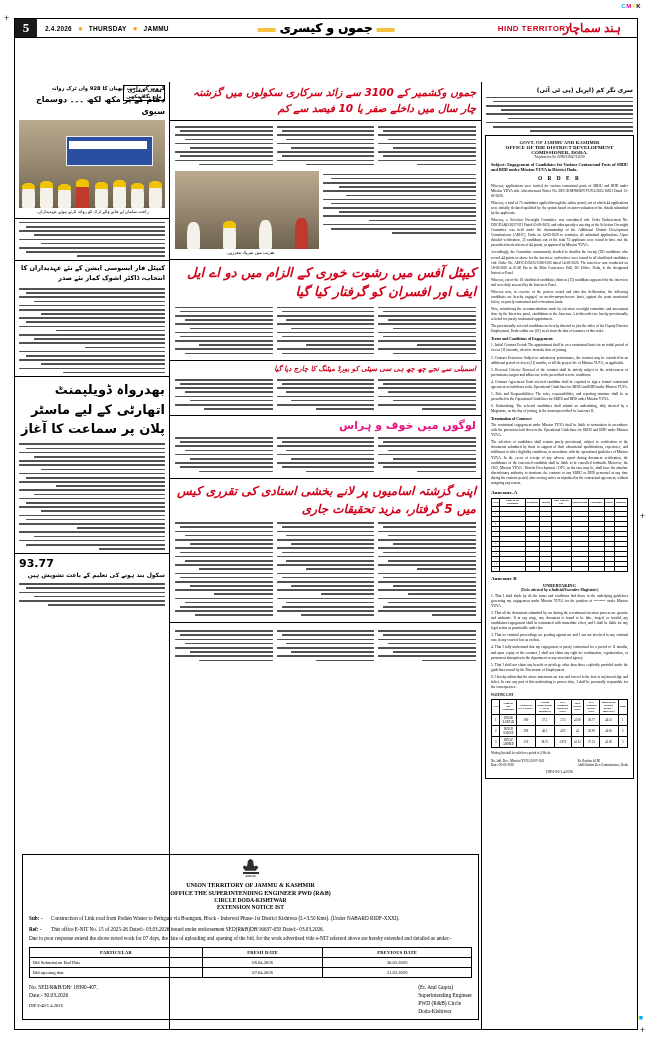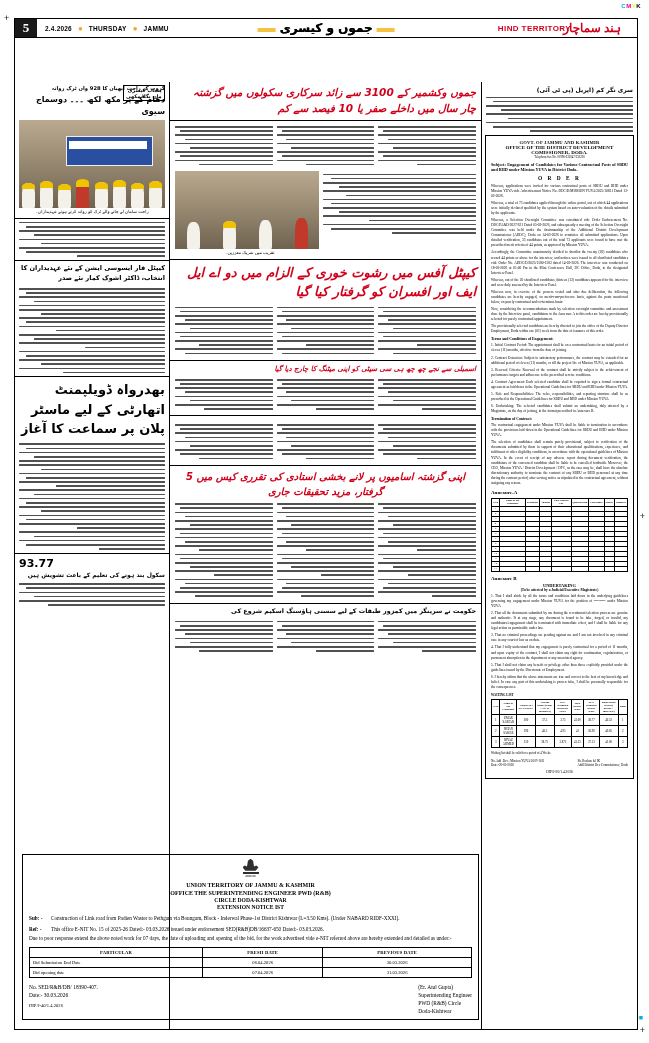--- a/index.html
+++ b/index.html
@@ -445,21 +445,21 @@
           <div class="uline s100"></div>
             <div class="uline s95"></div>
             <div class="uline s100"></div>
           <div class="uline s60"></div>
             <div class="uline s100"></div>
             <div class="uline s85"></div>
         </div>
       </div>
 
       <div class="rule"></div>
-      <div class="hl-urdu hl-red" style="font-size:7px; padding:0 5px; line-height:1.5;">اسمبلی سے نجے چھ چھ ہی سی سیٹی کو اپنی میٹنگ کا چارج دیا گیا</div>
+      <div class="hl-urdu hl-red" style="font-size:7px; padding:0 5px; line-height:1.5;">اسمبلی سے نجے چھ چھ ہی سی سیٹی کو بورڈ میٹنگ کا چارج دیا گیا</div>
       <div style="display:flex; gap:4px; padding:2px 5px 0;">
         <div style="flex:1;" class="urdu-lines">
           <div class="uline s100"></div>
             <div class="uline s95"></div>
             <div class="uline s100"></div>
           <div class="uline s90"></div>
             <div class="uline s100"></div>
             <div class="uline s85"></div>
           <div class="uline s100"></div>
             <div class="uline s70"></div>
@@ -480,20 +480,23 @@
             <div class="uline s100"></div>
           <div class="uline s90"></div>
             <div class="uline s100"></div>
             <div class="uline s85"></div>
           <div class="uline s100"></div>
             <div class="uline s55"></div>
         </div>
       </div>
 
       <div class="rule-thick"></div>
+      <div style="display:flex; align-items:baseline; gap:5px; padding:0 5px; justify-content:flex-end;">
+        <div class="hl-urdu hl-pink" style="font-size:11px;">لوگوں میں خوف و ہراس</div>
+      </div>
       <div style="display:flex; gap:4px; padding:2px 5px 0;">
         <div style="flex:1;" class="urdu-lines">
           <div class="uline s100"></div>
             <div class="uline s95"></div>
             <div class="uline s100"></div>
           <div class="uline s90"></div>
             <div class="uline s100"></div>
             <div class="uline s85"></div>
           <div class="uline s100"></div>
             <div class="uline s95"></div>
@@ -517,21 +520,21 @@
           <div class="uline s90"></div>
             <div class="uline s100"></div>
             <div class="uline s85"></div>
           <div class="uline s100"></div>
             <div class="uline s95"></div>
             <div class="uline s60"></div>
         </div>
       </div>
 
       <div class="rule-thick"></div>
-      <div class="hl-urdu hl-red" style="font-size:10px; padding:0 5px; line-height:1.5;text-align:center;">اپنی گزشتہ اسامیوں پر لانے بخشی استادی کی تقرری کیس میں 5 گرفتار، مزید تحقیقات جاری</div>
+      <div class="hl-urdu hl-red" style="font-size:12px; padding:0 5px; line-height:1.5;">اپنی گزشتہ اسامیوں پر لانے بخشی استادی کی تقرری کیس میں 5 گرفتار، مزید تحقیقات جاری</div>
       <div style="display:flex; gap:4px; padding:2px 5px 0;">
         <div style="flex:1;" class="urdu-lines">
           <div class="uline s100"></div>
             <div class="uline s95"></div>
             <div class="uline s100"></div>
           <div class="uline s90"></div>
             <div class="uline s100"></div>
             <div class="uline s85"></div>
           <div class="uline s100"></div>
             <div class="uline s95"></div>
@@ -597,21 +600,20 @@
             <div class="uline s70"></div>
           <div class="uline s100"></div>
             <div class="uline s90"></div>
             <div class="uline s95"></div>
           <div class="uline s100"></div>
             <div class="uline s45"></div>
         </div>
       </div>
 
       <div class="rule-thick"></div>
-      <div class="hl-urdu" style="font-size:6.4px; padding:0 5px; line-height:1.5;">حکومت نے سرینگر میں کمزور طبقات کے لیے سستی ہاؤسنگ اسکیم شروع کی</div>
       <div style="display:flex; gap:4px; padding:2px 5px 0;">
         <div style="flex:1;" class="urdu-lines">
           <div class="uline s100"></div>
             <div class="uline s95"></div>
             <div class="uline s100"></div>
           <div class="uline s90"></div>
             <div class="uline s100"></div>
             <div class="uline s85"></div>
           <div class="uline s100"></div>
             <div class="uline s75"></div>

